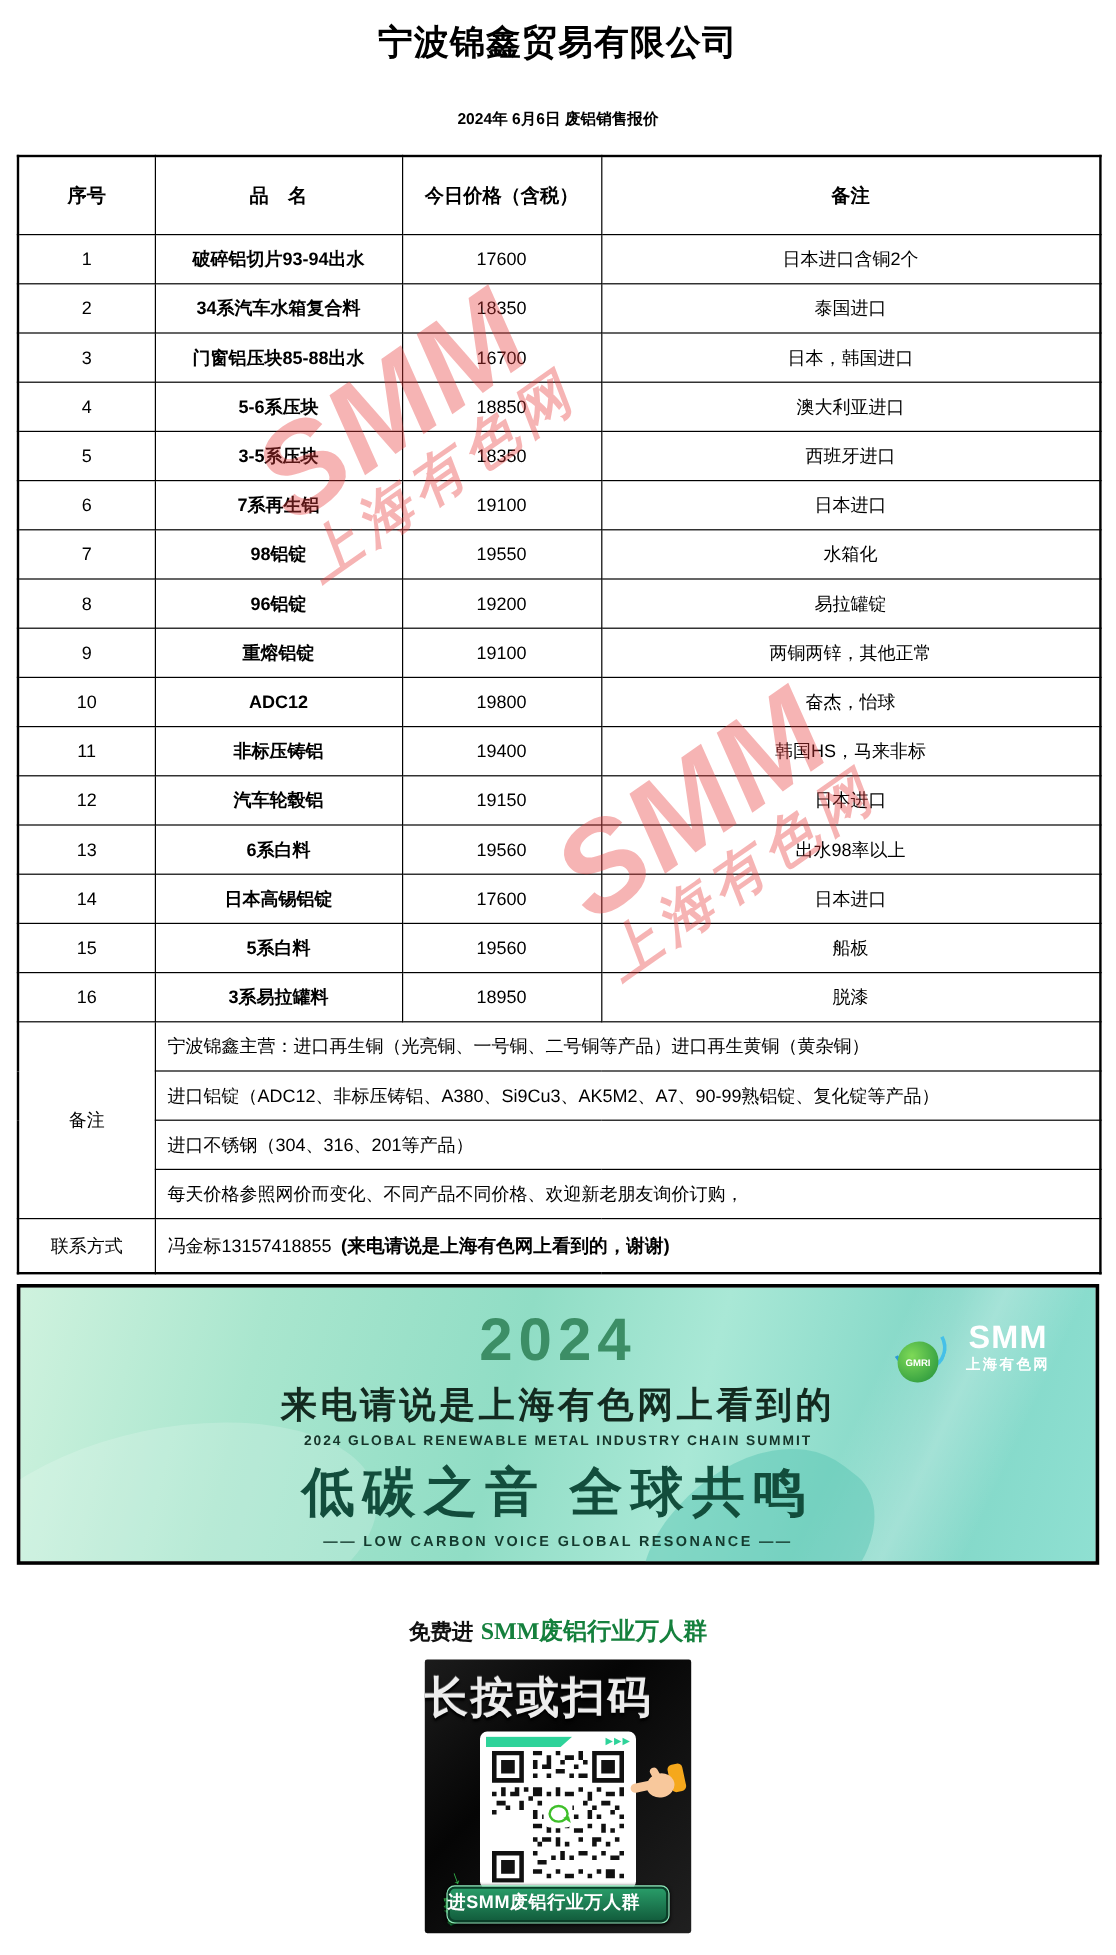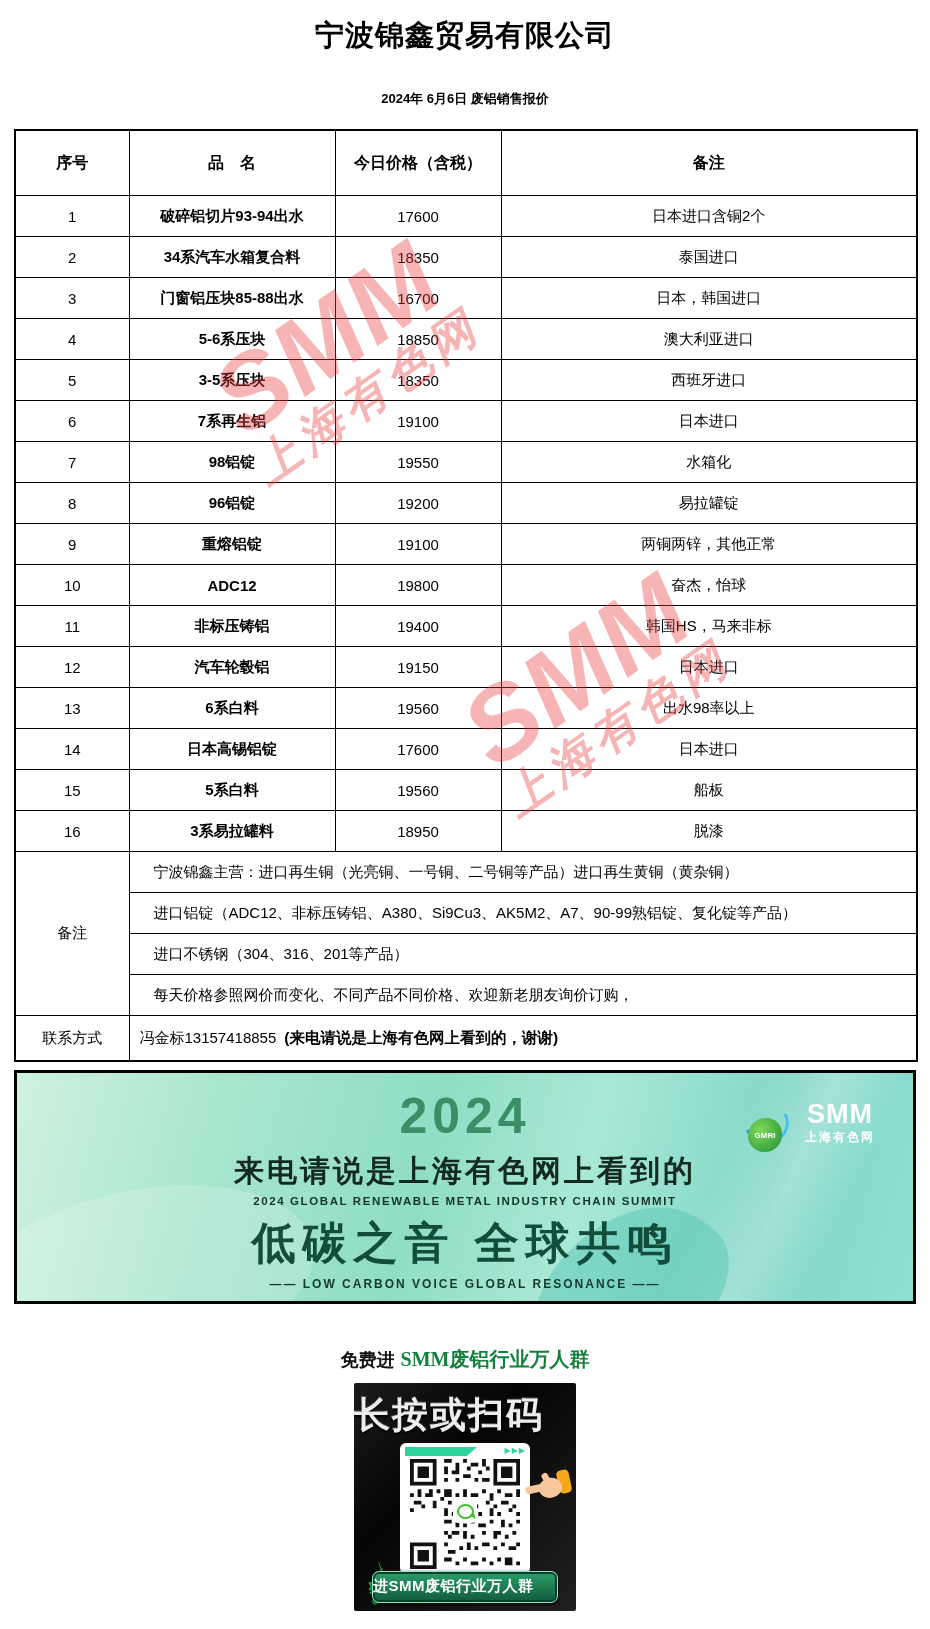--- a/index.html
+++ b/index.html
@@ -11,21 +11,21 @@
   .doc-title{margin-top:16px;text-align:center;font-size:29px;font-weight:700;letter-spacing:1px;}
   .doc-subtitle{margin-top:34px;text-align:center;font-size:13px;font-weight:700;}
   
   .table-wrap{position:relative;width:902px;margin:21px auto 0;}
   table.price{width:902px;border-collapse:collapse;border:2px solid #000;table-layout:fixed;}
   table.price th,table.price td{border:1px solid #000;text-align:center;vertical-align:middle;overflow:hidden;}
   table.price th{height:62px;font-size:16px;font-weight:700;}
   table.price td{height:38px;font-size:15px;}
   td.c-name{font-weight:700;}
   tr.note-row td{height:40px;}
-  tr.note-row td.note-text{text-align:left;padding:0 6px 0 24px;font-size:15px;}
+  tr.note-row td.note-text{text-align:left;padding:0 6px 0 10px;font-size:15px;}
   tr.contact-row td{height:42px;}
   tr.contact-row td.contact-text{text-align:left;padding-left:10px;font-size:15px;}
   tr.contact-row b{margin-left:8px;font-size:15.5px;}
   
   .wm{position:absolute;pointer-events:none;text-align:center;transform:rotate(-35deg);
       color:rgba(232,58,58,0.38);font-style:italic;z-index:5;}
   .wm .wm-l1{font-size:104px;font-weight:900;line-height:0.85;letter-spacing:2px;}
   .wm .wm-l2{font-size:46px;font-weight:900;letter-spacing:7px;line-height:1.2;}
   .wm1{left:128px;top:160px;width:400px;}
   .wm2{left:378px;top:492px;width:400px;}

